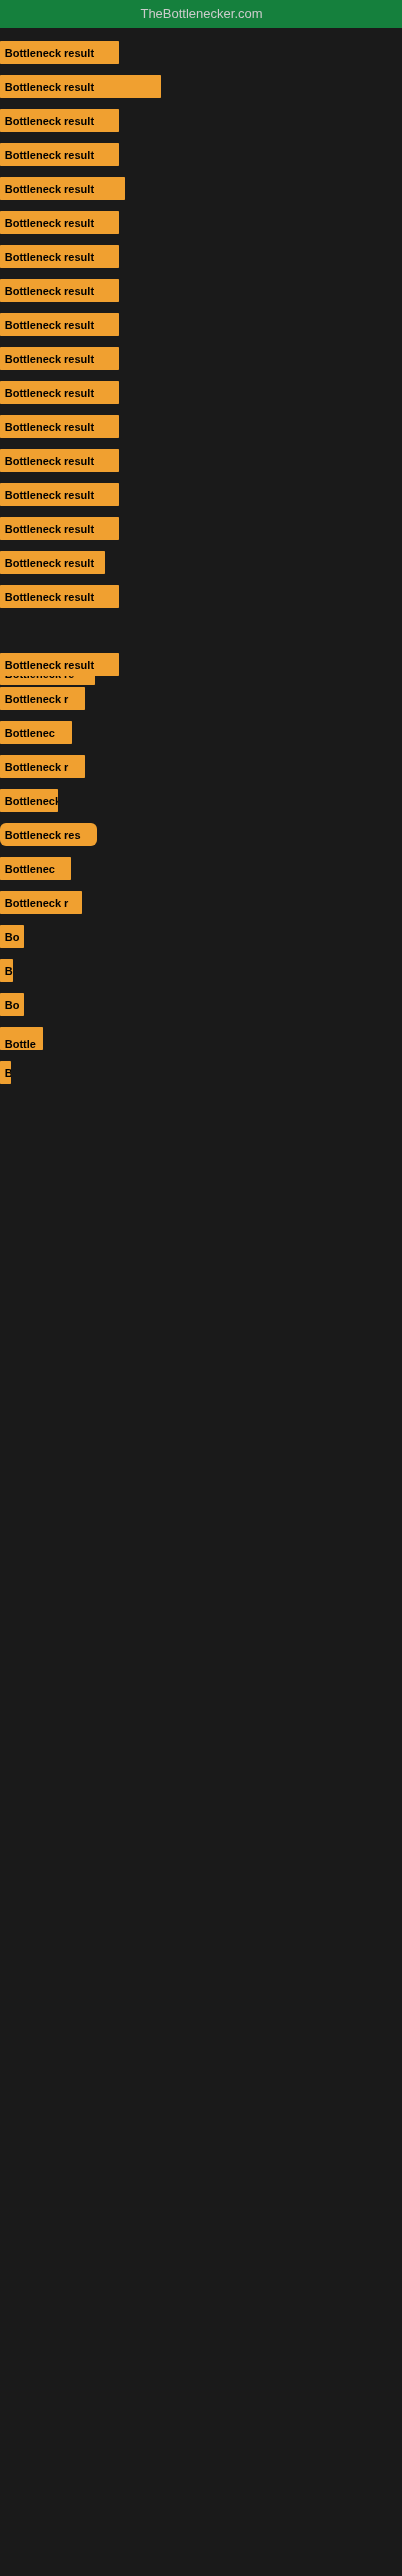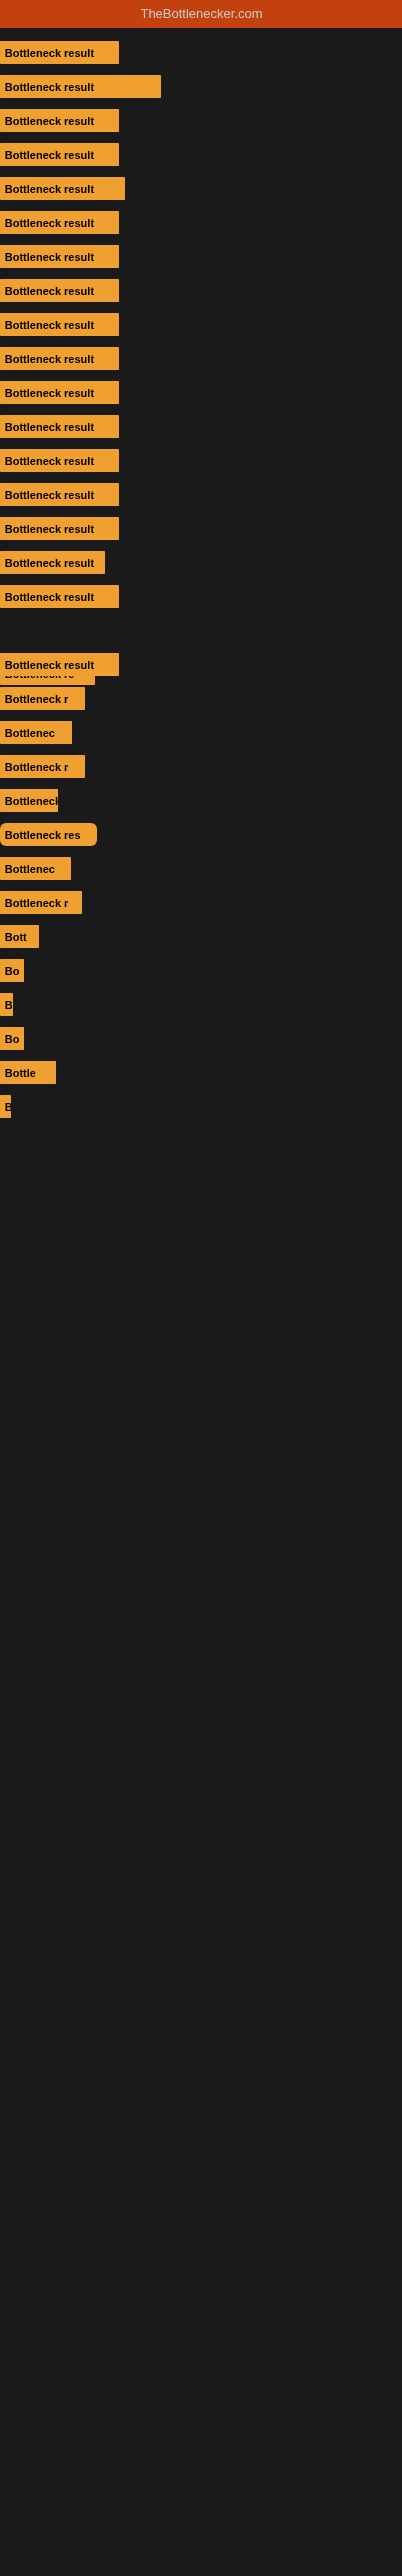--- a/index.html
+++ b/index.html
@@ -12,21 +12,21 @@
       min-height: 2576px;
       background-color: #1a1a1a;
       font-family: Arial, sans-serif;
       position: relative;
     }
     .site-title {
       text-align: center;
       color: #cccccc;
       font-size: 13px;
       padding: 6.4px 0;
-      background-color: #c2410c;
+      background-color: #15803d;
     }
     .bars-container {
       padding: 8px 0;
       position: relative;
     }
     .bar-row {
       display: flex;
       align-items: center;
       margin-bottom: 0px;
       height: 34px;
@@ -184,41 +184,36 @@
       <div class="bar" style="width: 71px;">
         <span class="bar-label">Bottlenec</span>
       </div>
     </div>
     <div class="bar-row">
       <div class="bar" style="width: 82px;">
         <span class="bar-label">Bottleneck r</span>
       </div>
     </div>
     <div class="bar-row">
-      <div class="bar" style="width: 39px;">
-        <span class="bar-label">Bott</span>
-      </div>
-    </div>
-    <div class="bar-row">
       <div class="bar" style="width: 24px;">
         <span class="bar-label">Bo</span>
       </div>
     </div>
     <div class="bar-row">
       <div class="bar" style="width: 13px;">
         <span class="bar-label">B</span>
       </div>
     </div>
     <div class="bar-row">
       <div class="bar" style="width: 24px;">
         <span class="bar-label">Bo</span>
       </div>
     </div>
     <div class="bar-row">
-      <div class="bar" style="width: 56px;">
+      <div class="bar" style="width: 43px; align-items: flex-end;">
         <span class="bar-label">Bottle</span>
       </div>
     </div>
     <div class="bar-row">
       <div class="bar" style="width: 11.3px;">
         <span class="bar-label">B</span>
       </div>
     </div>
   </div>
 

